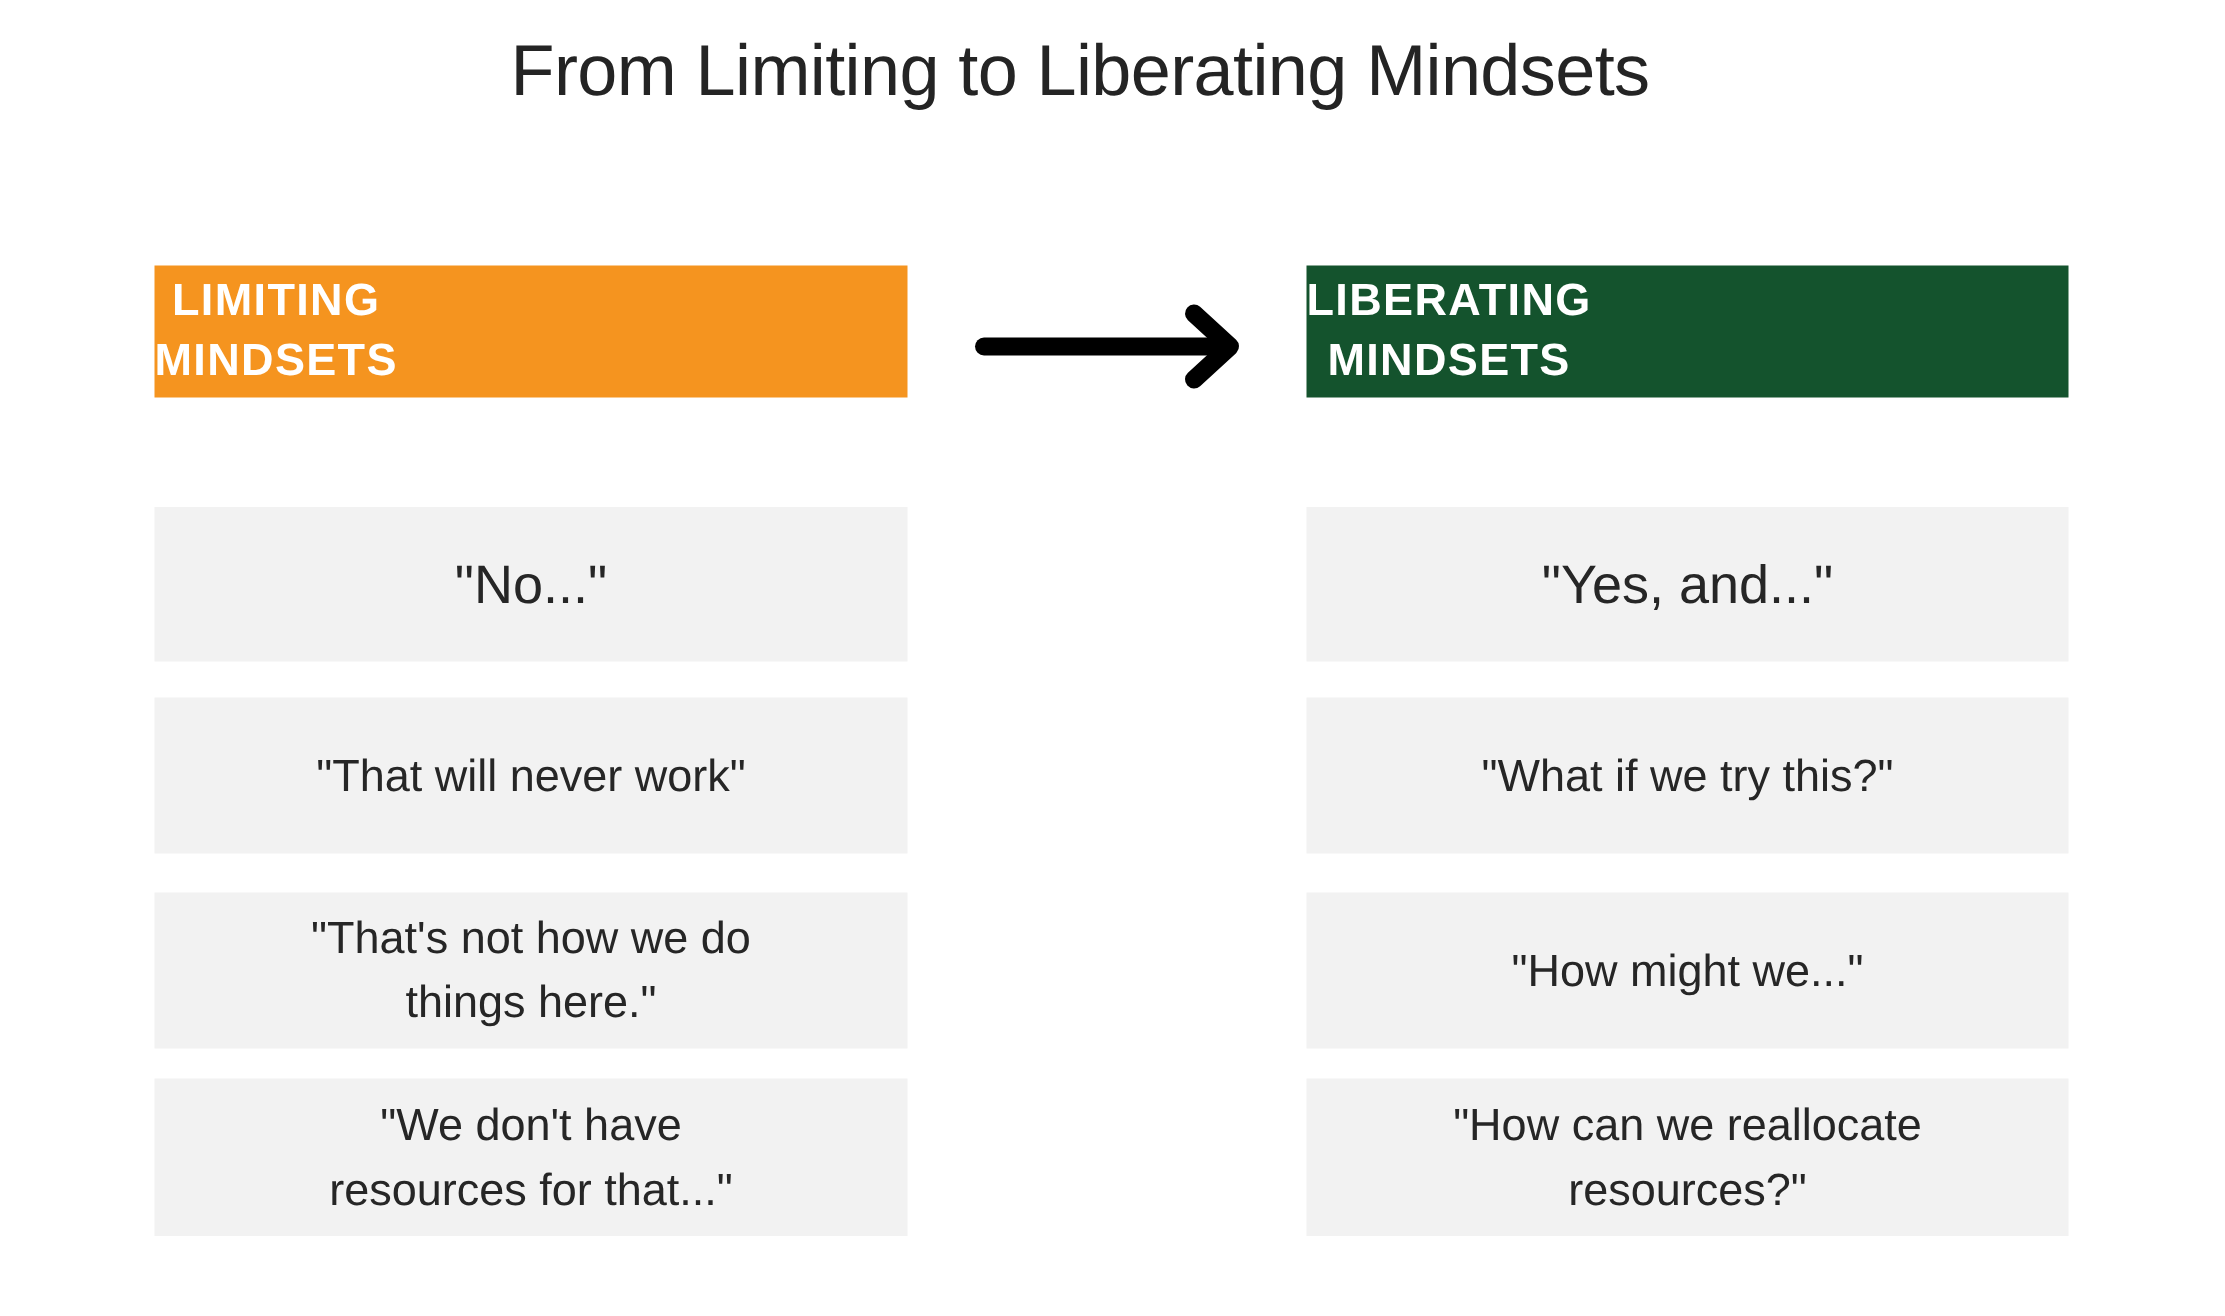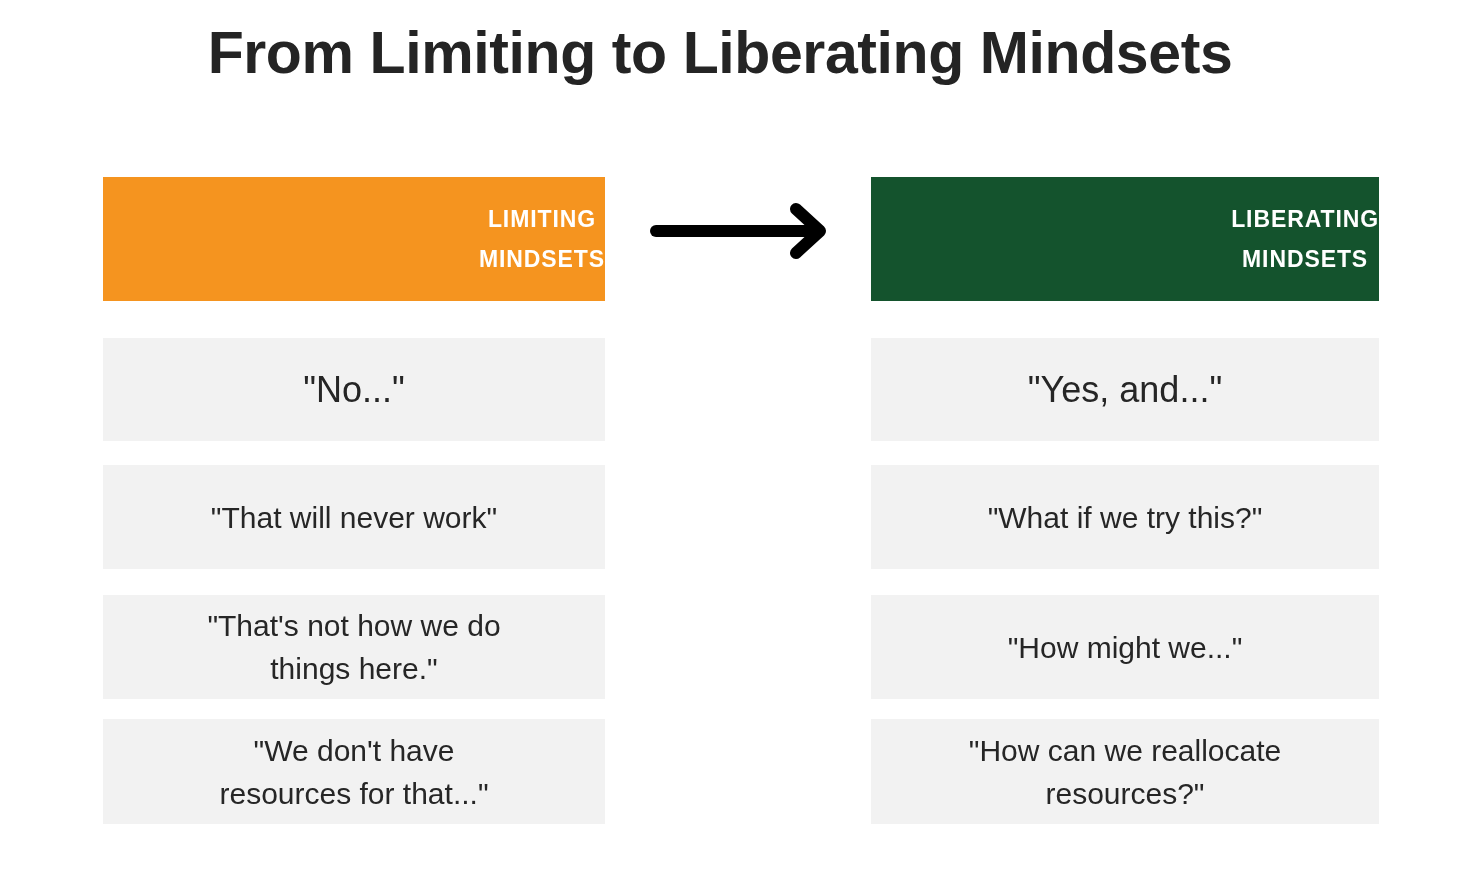--- a/index.html
+++ b/index.html
@@ -22,46 +22,46 @@
     background: #ffffff;
   }
 
   
   .page-title {
     position: absolute;
     left: 0;
     top: 24px;
     width: 1440px;
     text-align: center;
-    font-size: 59px;
-    font-weight: 700;
+    font-size: 48px;
+    font-weight: 400;
     letter-spacing: -0.4px;
     color: #242424;
     line-height: 1.0;
     white-space: nowrap;
   }
 
   
   .column {
     position: absolute;
     top: 177px;
     width: 502px;
   }
   .column.left  { left: 103px; }
   .column.right { left: 871px; width: 508px; }
 
   .col-header {
-    height: 124px;
+    height: 88px;
     box-sizing: border-box;
     display: flex;
     align-items: center;
-    justify-content: flex-end;
+    justify-content: flex-start;
     text-align: center;
     color: #ffffff;
-    font-size: 23px;
+    font-size: 30px;
     font-weight: 700;
     letter-spacing: 0.9px;
     line-height: 40px;
     text-transform: uppercase;
   }
   .col-header .hdr-text { display: block; }
 
   .rows {
     position: absolute;
     top: 161px;        

